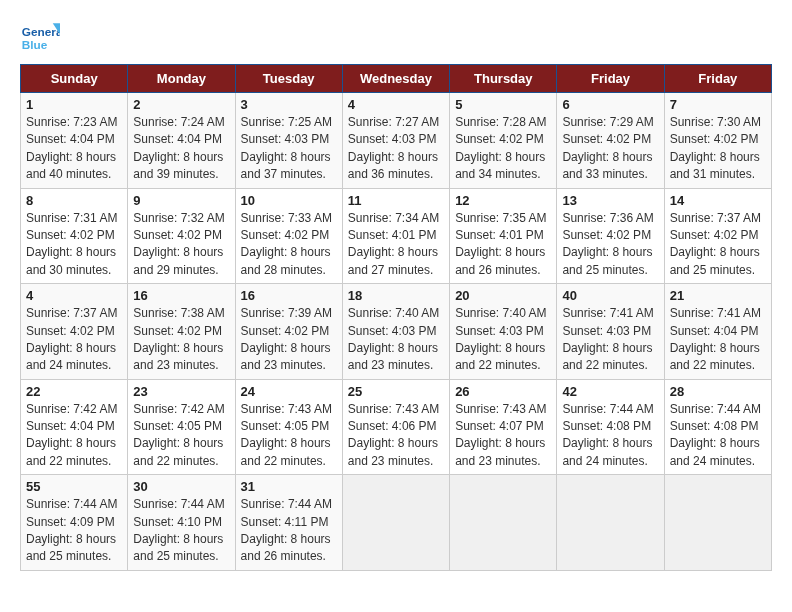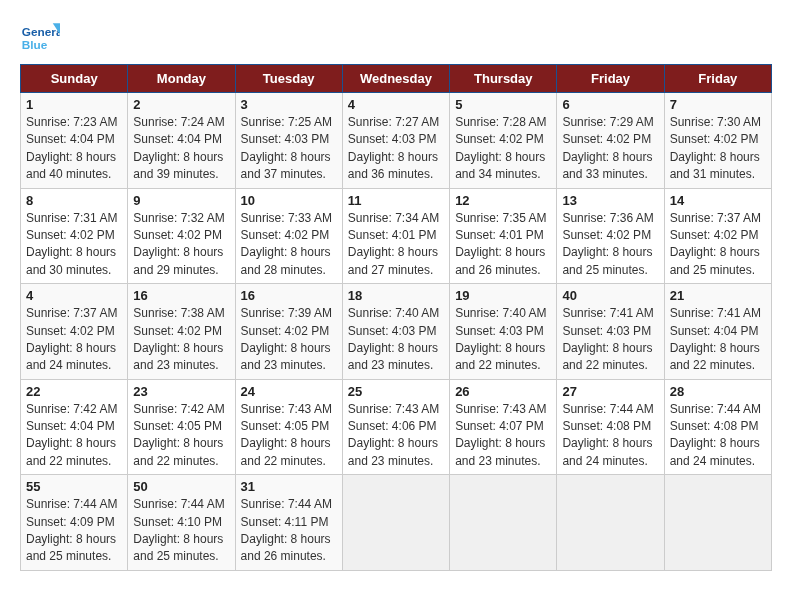--- a/index.html
+++ b/index.html
@@ -181,21 +181,21 @@
         </td>
         <td>
           <span class="day-num">16</span>
         <div class="day-detail">Sunrise: 7:39 AM<br>Sunset: 4:02 PM<br>Daylight: 8 hours and 23 minutes.</div>
         </td>
         <td>
           <span class="day-num">18</span>
         <div class="day-detail">Sunrise: 7:40 AM<br>Sunset: 4:03 PM<br>Daylight: 8 hours and 23 minutes.</div>
         </td>
         <td>
-          <span class="day-num">19</span>
+          <span class="day-num">20</span>
         <div class="day-detail">Sunrise: 7:40 AM<br>Sunset: 4:03 PM<br>Daylight: 8 hours and 22 minutes.</div>
         </td>
         <td>
           <span class="day-num">40</span>
         <div class="day-detail">Sunrise: 7:41 AM<br>Sunset: 4:03 PM<br>Daylight: 8 hours and 22 minutes.</div>
         </td>
         <td>
           <span class="day-num">21</span>
         <div class="day-detail">Sunrise: 7:41 AM<br>Sunset: 4:04 PM<br>Daylight: 8 hours and 22 minutes.</div>
         </td>
@@ -215,35 +215,35 @@
         </td>
         <td>
           <span class="day-num">25</span>
         <div class="day-detail">Sunrise: 7:43 AM<br>Sunset: 4:06 PM<br>Daylight: 8 hours and 23 minutes.</div>
         </td>
         <td>
           <span class="day-num">26</span>
         <div class="day-detail">Sunrise: 7:43 AM<br>Sunset: 4:07 PM<br>Daylight: 8 hours and 23 minutes.</div>
         </td>
         <td>
-          <span class="day-num">27</span>
+          <span class="day-num">42</span>
         <div class="day-detail">Sunrise: 7:44 AM<br>Sunset: 4:08 PM<br>Daylight: 8 hours and 24 minutes.</div>
         </td>
         <td>
           <span class="day-num">28</span>
         <div class="day-detail">Sunrise: 7:44 AM<br>Sunset: 4:08 PM<br>Daylight: 8 hours and 24 minutes.</div>
         </td>
       </tr>
       <tr>
         <td>
           <span class="day-num">55</span>
         <div class="day-detail">Sunrise: 7:44 AM<br>Sunset: 4:09 PM<br>Daylight: 8 hours and 25 minutes.</div>
         </td>
         <td>
-          <span class="day-num">50</span>
+          <span class="day-num">30</span>
         <div class="day-detail">Sunrise: 7:44 AM<br>Sunset: 4:10 PM<br>Daylight: 8 hours and 25 minutes.</div>
         </td>
         <td>
           <span class="day-num">31</span>
         <div class="day-detail">Sunrise: 7:44 AM<br>Sunset: 4:11 PM<br>Daylight: 8 hours and 26 minutes.</div>
         </td>
         <td class="empty-cell"></td>
         <td class="empty-cell"></td>
         <td class="empty-cell"></td>
         <td class="empty-cell"></td>

